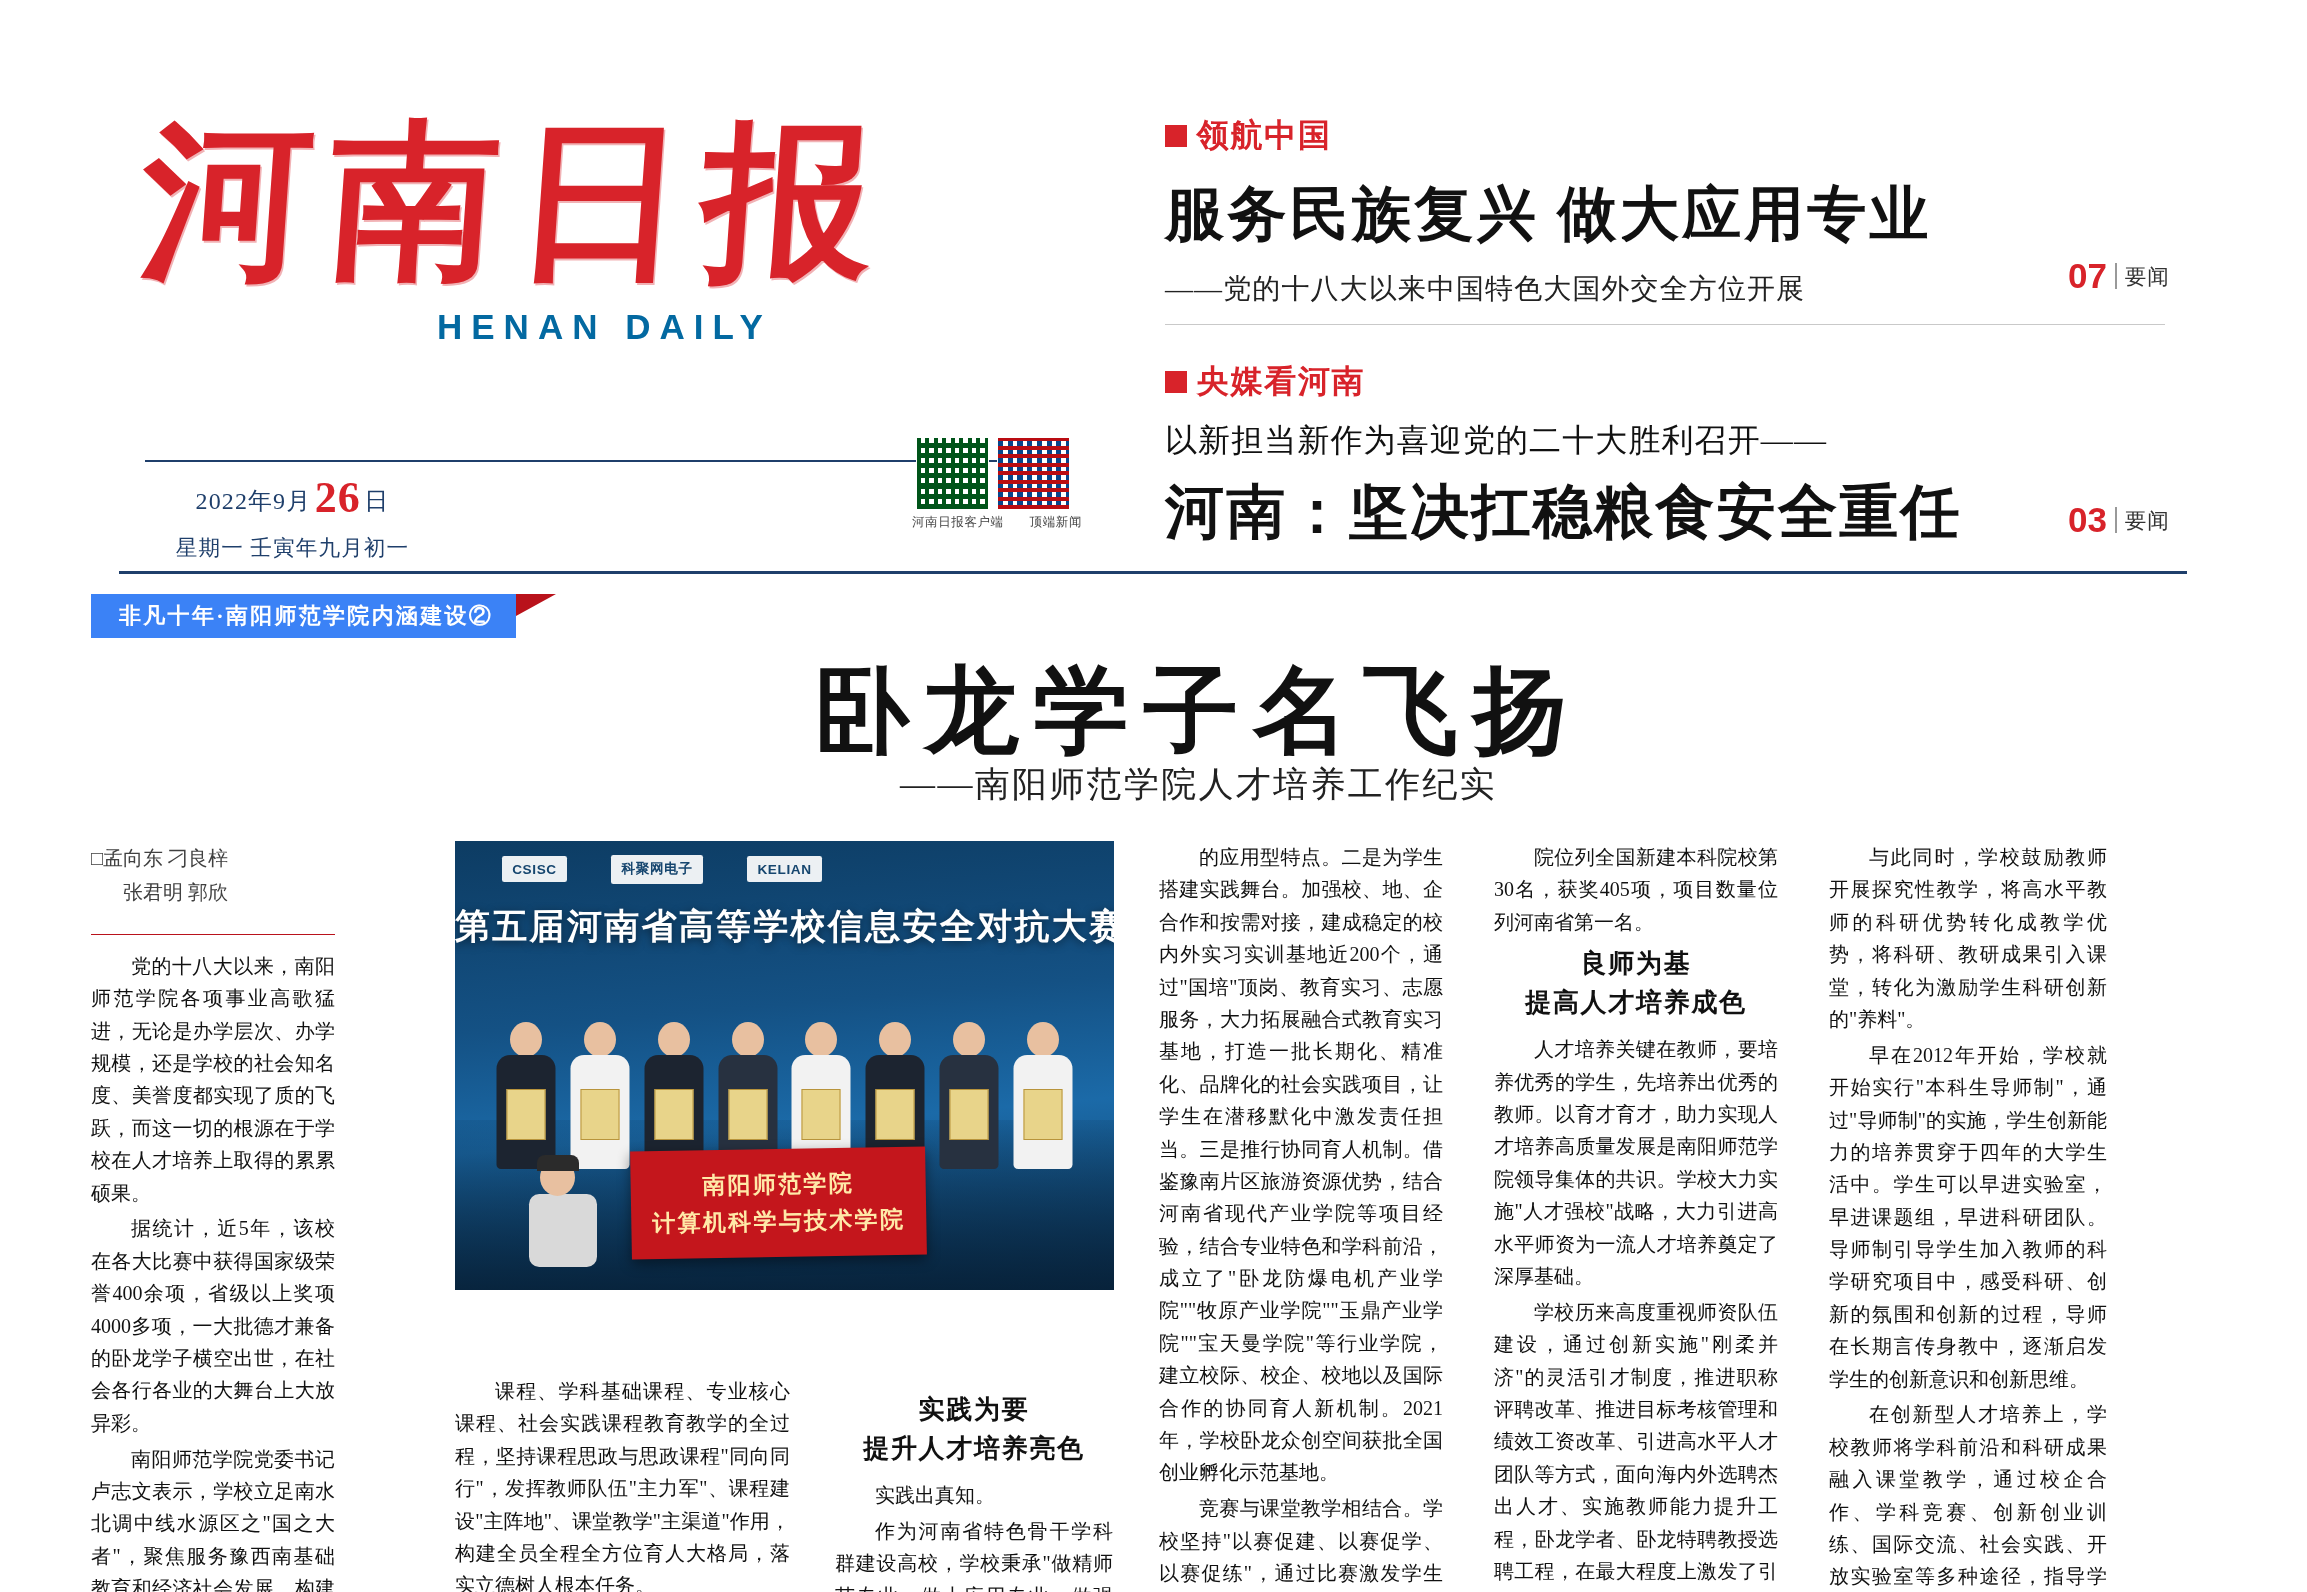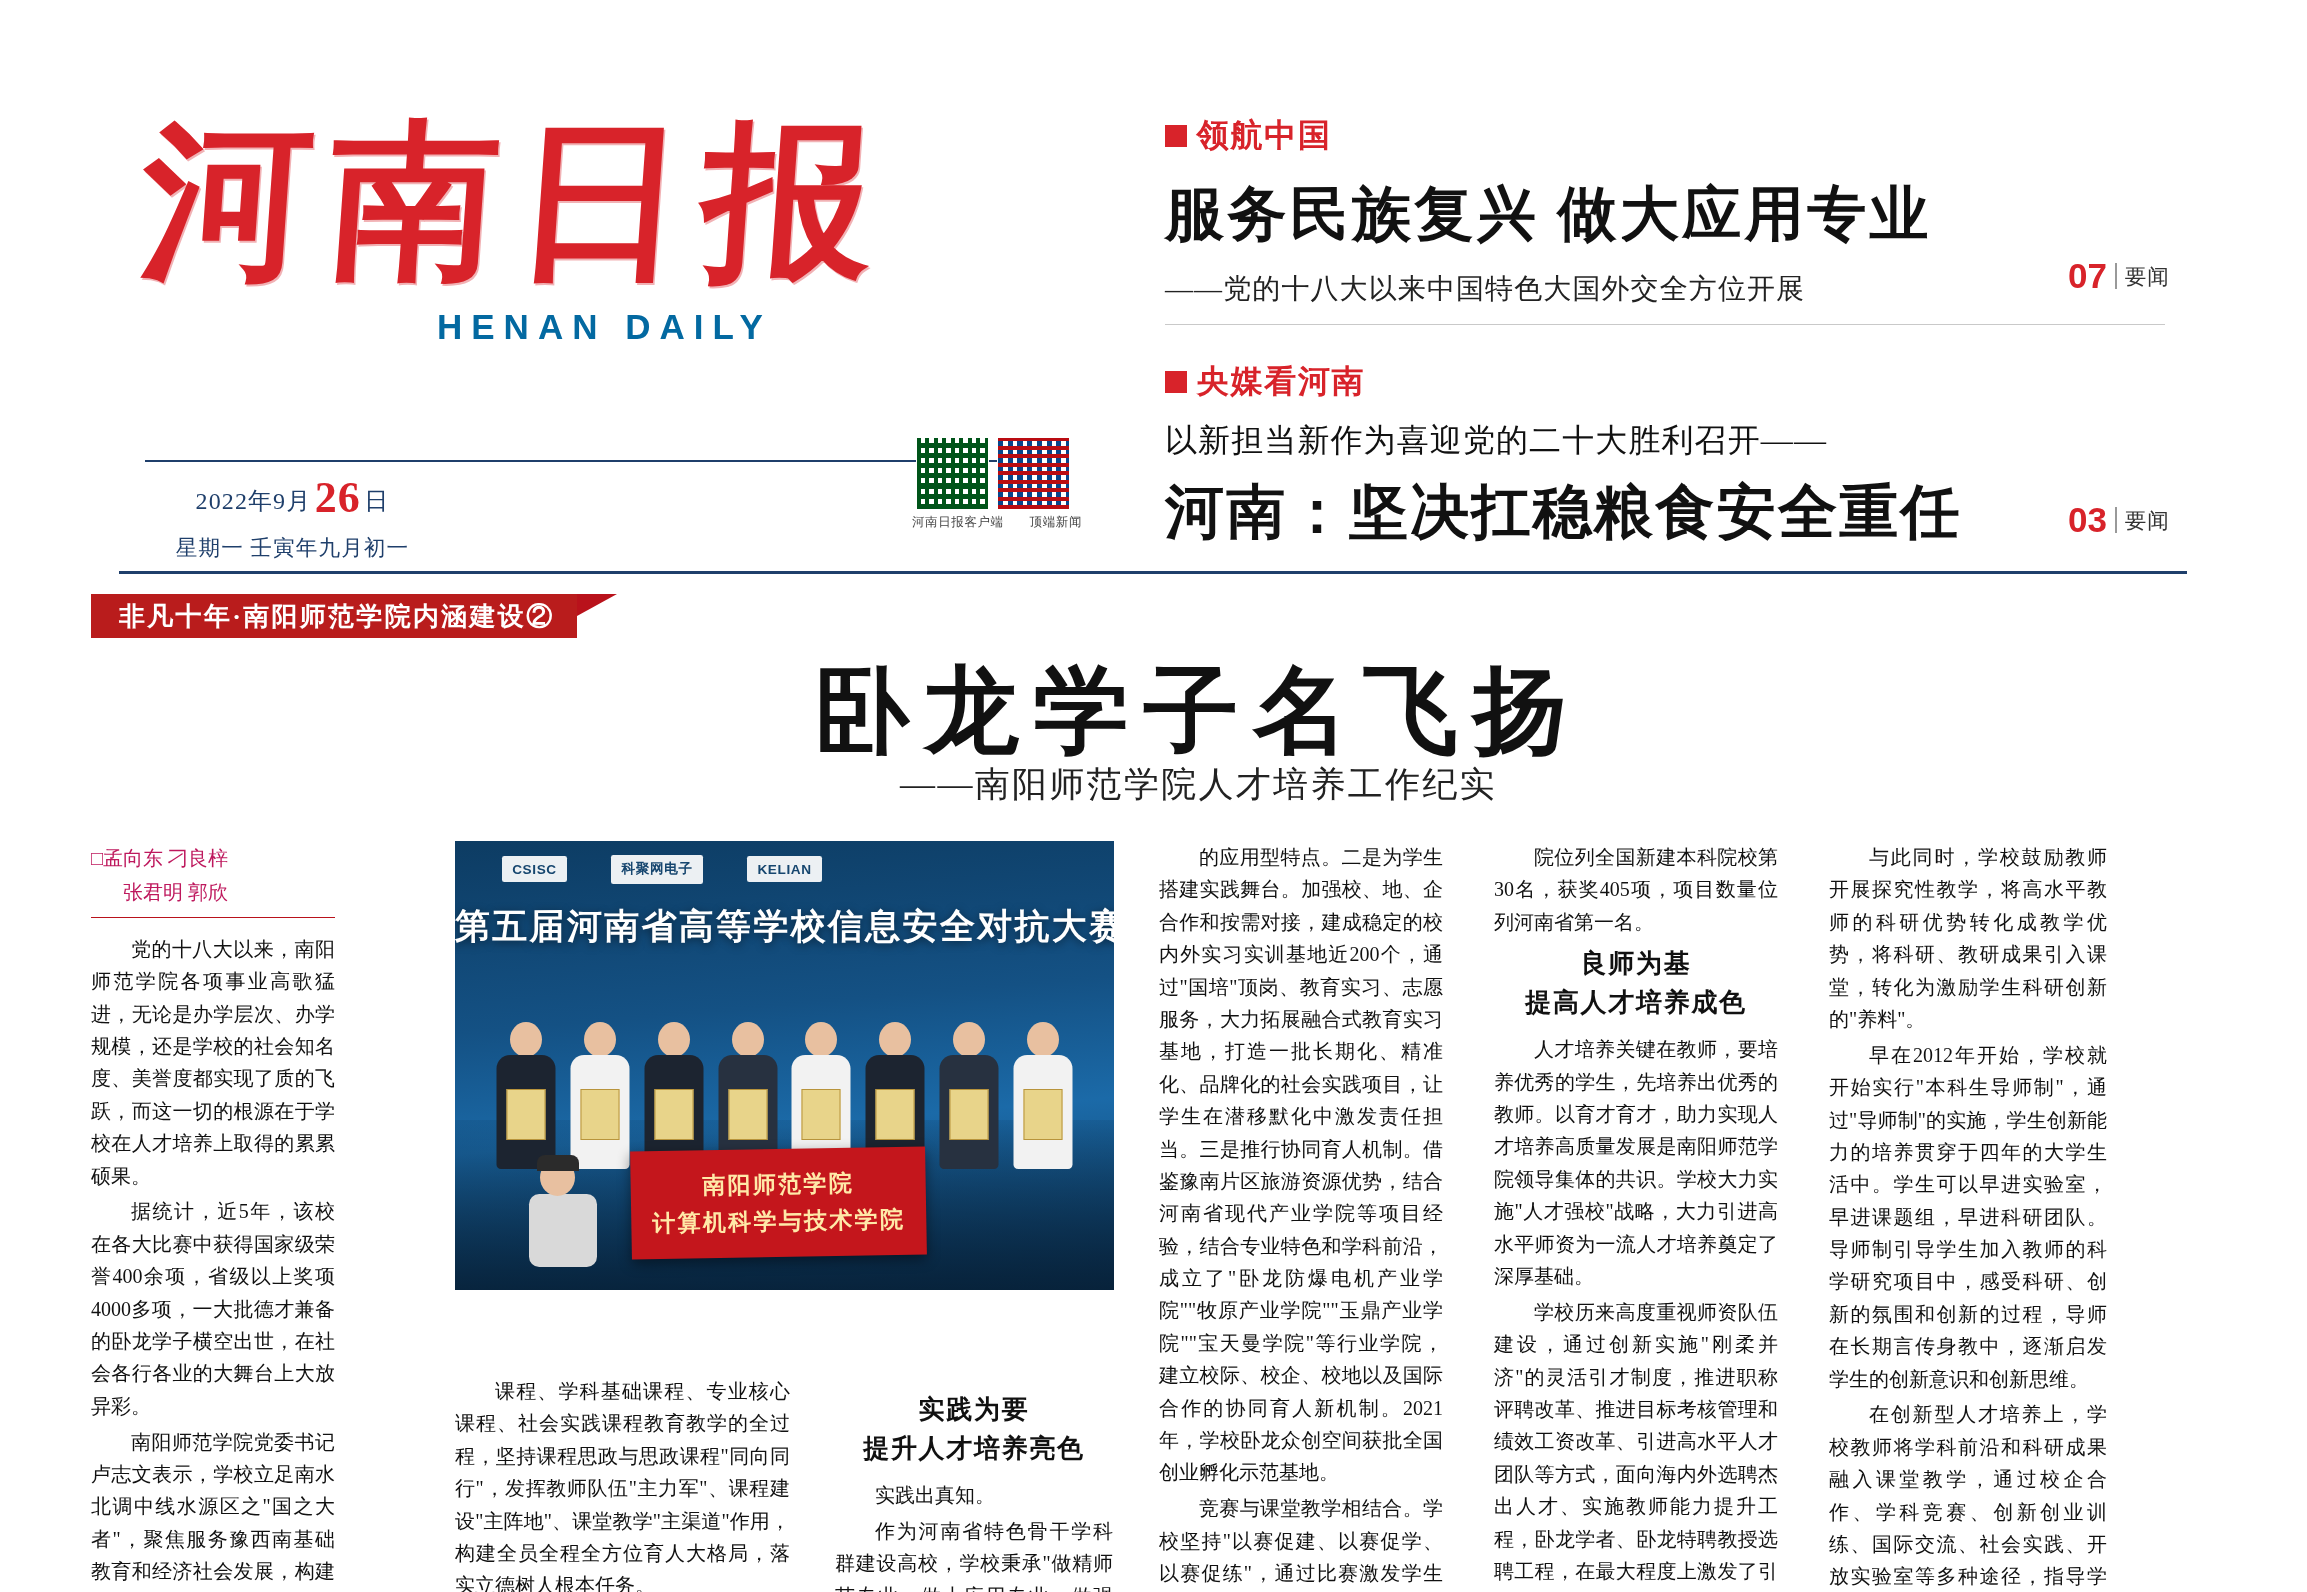--- a/index.html
+++ b/index.html
@@ -231,23 +231,23 @@
   
   .banner {
     position: absolute;
     left: 91px;
     top: 594px;
     height: 44px;
     display: flex;
     align-items: stretch;
   }
   .banner .body {
-    background: #b91c1c;
+    background: #3b82f6;
     color: #fff;
-    font-size: 26px;
+    font-size: 22px;
     font-weight: 700;
     letter-spacing: 2.3px;
     padding: 0 23px 0 28px;
     display: flex;
     align-items: center;
     white-space: nowrap;
     text-align: right;
   }
   .banner .tail {
     width: 0; height: 0;
@@ -297,22 +297,22 @@
     color: #111;
     text-align: justify;
   }
   .col p {
     margin: 0 0 3.4px 0;
     text-indent: 2em;
   }
   .byline {
     font-size: 20px;
     line-height: 1.7;
-    color: #be185d;
-    margin-bottom: 8px;
+    color: #404040;
+    margin-bottom: 25px;
   }
   .byline .l2 { padding-left: 1.6em; }
   .byline-rule {
     width: 100%;
     height: 1.1px;
     background: #b9121b;
     margin: 8px 0 14.8px 0;
   }
   .col-1 { left: 0;    width: 244px; }
   .col-2 { left: 364px; width: 335px; top: 534px; }

